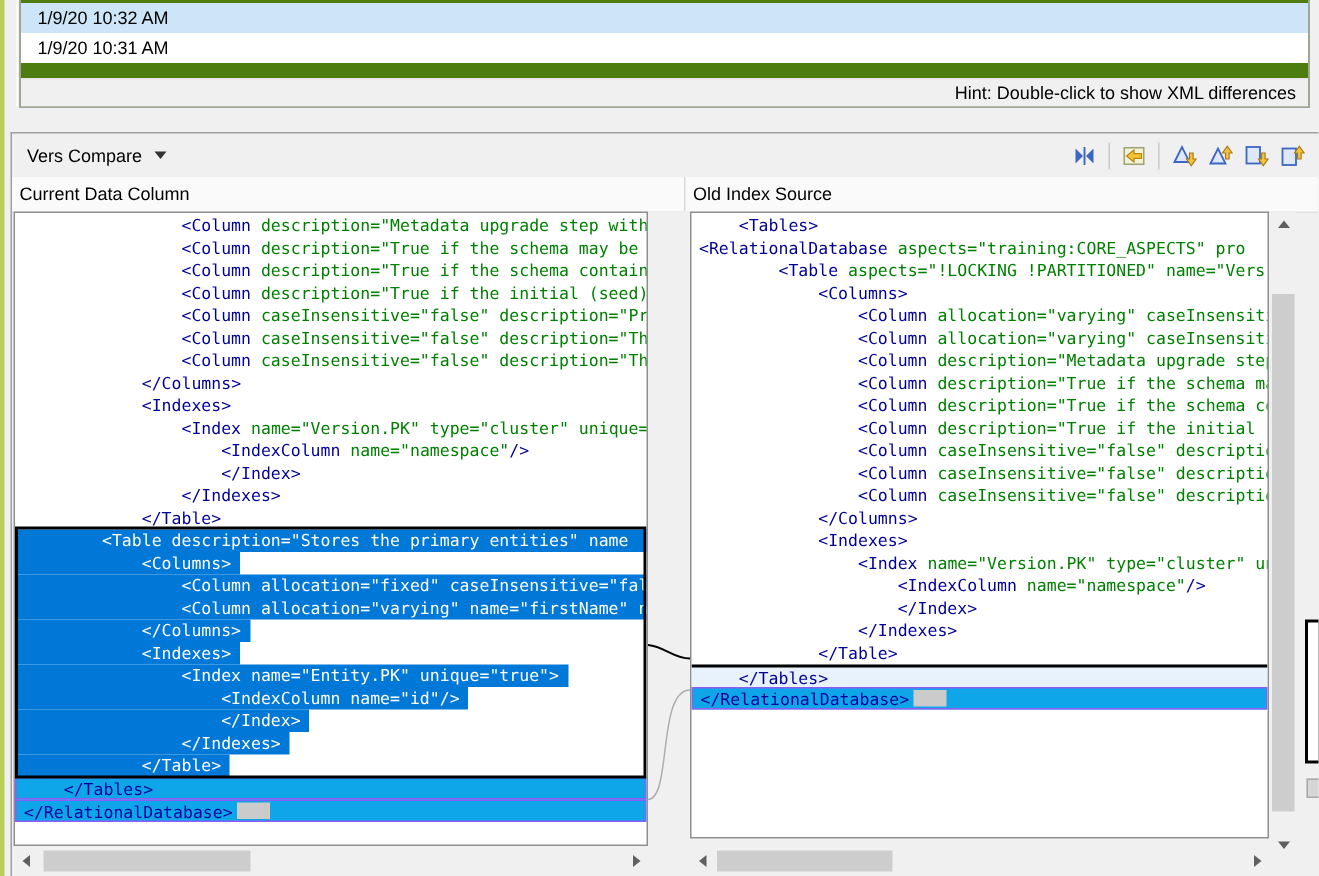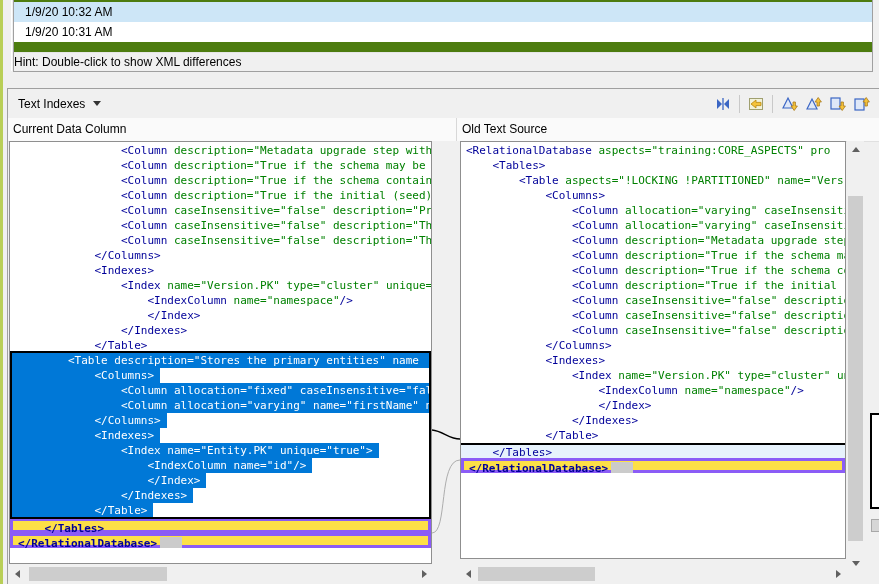--- a/index.html
+++ b/index.html
@@ -16,21 +16,21 @@
   
   .history-panel{
     position:absolute;left:13px;top:0;width:858px;height:71px;
     background:#4d7c0f;border-left:1px solid #a0a0a0;border-right:1px solid #a0a0a0;border-bottom:1px solid #a0a0a0;
   }
   .history-rows{position:absolute;left:0;top:2px;right:0;}
   .history-row{height:20px;line-height:20px;padding-left:11px;background:#fff;}
   .history-row.selected{background:#cde6f7;}
   .hint-bar{
     position:absolute;left:0;right:0;bottom:0;height:19px;line-height:19px;
-    background:#f0f0f0;border-top:1px solid #e6e6e6;text-align:left;padding-right:8px;box-sizing:border-box;
+    background:#f0f0f0;border-top:1px solid #e6e6e6;text-align:right;padding-right:8px;box-sizing:border-box;
   }
 
   
   .compare-panel{
     position:absolute;left:7px;top:88px;width:872px;height:496px;
     background:#f0f0f0;border-left:1px solid #a0a0a0;border-top:1px solid #a0a0a0;box-sizing:border-box;
   }
   .compare-toolbar{
     position:absolute;left:0;top:0;right:0;height:29px;
     border-bottom:1px solid #d4d4d4;display:flex;align-items:center;
@@ -52,21 +52,21 @@
     font-family:"DejaVu Sans Mono","Liberation Mono",monospace;font-size:11px;
   }
   .pane-left{left:1px;top:52px;width:423px;height:423px;}
   .pane-right{left:452px;top:52px;width:386px;height:418px;}
   .pane-inner{position:relative;padding-top:1px;}
   .row{height:15px;line-height:15px;white-space:pre;padding-left:5px;box-sizing:border-box;}
   .tag{color:#000099;text-align:right;}
   .attr{color:#008000;}
   .row.sel{display:table;background:#0078d7;color:#fff;padding-right:6px;}
   .row.sel.full{display:block;width:auto;padding-right:0;}
-  .row.boxed{border:3px solid #8b5cf6;background:#fde047;font-weight:bold;}
+  .row.boxed{border:1px solid #8b5cf6;background:#0ea5e9;}
   .row.blue{background:#e7f2fc;}
   .row.btop{border-top:2px solid #000;}
   .tail{display:inline-block;width:22px;height:11px;background:#cbcbcb;margin-left:3px;vertical-align:-1px;}
   .current-diff-outline{
     position:absolute;left:0;right:0;top:209px;height:168px;
     border:2px solid #000;box-sizing:border-box;pointer-events:none;
   }
 
   
   .pane-gap{position:absolute;left:424px;top:52px;width:28px;height:432px;background:#f0f0f0;}
@@ -103,21 +103,21 @@
     </div>
   <div class="hint-bar">
     <span>Hint: Double-click to show XML differences</span>
   </div>
 </div>
 
 <div class="compare-panel">
 
   <div class="compare-toolbar">
     <div class="mode-dropdown">
-      <span>Text Indexes</span>
+      <span>Vers Compare</span>
       <span class="caret-down"></span>
     </div>
     <div class="toolbar-spacer"></div>
     <div class="toolbar-icons">
       <div class="tb-btn">
         <svg width="16" height="16" viewBox="0 0 16 16">
           <polygon points="2,3 2,13 7,8" fill="#3b66c4"></polygon>
           <polygon points="14,3 14,13 9,8" fill="#3b66c4"></polygon>
           <line x1="8" y1="2" x2="8" y2="14" stroke="#3b66c4" stroke-width="1.3"></line>
         </svg>
@@ -152,21 +152,21 @@
         <svg width="17" height="16" viewBox="0 0 17 16">
           <rect x="2" y="3" width="9" height="11" fill="#dfe8f8" stroke="#3b66c4" stroke-width="1.2"></rect>
           <path d="M12,10 v-4 h-2 l3.2,-4.5 3.2,4.5 h-2 v4 z" fill="#f5c33b" stroke="#a8791c" stroke-width="0.8"></path>
         </svg>
       </div>
     </div>
   </div>
 
   <div class="pane-headers">
     <div class="pane-header-left">Current Data Column</div>
-    <div class="pane-header-right">Old Text Source</div>
+    <div class="pane-header-right">Old Index Source</div>
   </div>
 
   <div class="code-pane pane-left">
     <div class="pane-inner" id="left-lines">
         <div class="row "><span class="attr">                </span><span class="tag">&lt;Column</span><span class="attr"> description="Metadata upgrade step with</span></div>
         <div class="row "><span class="attr">                </span><span class="tag">&lt;Column</span><span class="attr"> description="True if the schema may be</span></div>
         <div class="row "><span class="attr">                </span><span class="tag">&lt;Column</span><span class="attr"> description="True if the schema contain</span></div>
         <div class="row "><span class="attr">                </span><span class="tag">&lt;Column</span><span class="attr"> description="True if the initial (seed)</span></div>
         <div class="row "><span class="attr">                </span><span class="tag">&lt;Column</span><span class="attr"> caseInsensitive="false" description="Pr</span></div>
         <div class="row "><span class="attr">                </span><span class="tag">&lt;Column</span><span class="attr"> caseInsensitive="false" description="Th</span></div>
@@ -197,22 +197,22 @@
 
   <div class="pane-gap">
     <svg width="28" height="432" viewBox="0 0 28 432">
       <path d="M0,289 C11,290 17,298 28,298" fill="none" stroke="#000" stroke-width="1.4"></path>
       <path d="M0,392 C16,392 6,319 28,319" fill="none" stroke="#adadad" stroke-width="1"></path>
     </svg>
   </div>
 
   <div class="code-pane pane-right">
     <div class="pane-inner" id="right-lines">
+        <div class="row "><span class="attr">    </span><span class="tag">&lt;Tables</span><span class="tag">&gt;</span></div>
         <div class="row "><span class="tag">&lt;RelationalDatabase</span><span class="attr"> aspects="training:CORE_ASPECTS" pro</span></div>
-        <div class="row "><span class="attr">    </span><span class="tag">&lt;Tables</span><span class="tag">&gt;</span></div>
         <div class="row "><span class="attr">        </span><span class="tag">&lt;Table</span><span class="attr"> aspects="!LOCKING !PARTITIONED" name="Vers</span></div>
         <div class="row "><span class="attr">            </span><span class="tag">&lt;Columns</span><span class="tag">&gt;</span></div>
         <div class="row "><span class="attr">                </span><span class="tag">&lt;Column</span><span class="attr"> allocation="varying" caseInsensiti</span></div>
         <div class="row "><span class="attr">                </span><span class="tag">&lt;Column</span><span class="attr"> allocation="varying" caseInsensiti</span></div>
         <div class="row "><span class="attr">                </span><span class="tag">&lt;Column</span><span class="attr"> description="Metadata upgrade step</span></div>
         <div class="row "><span class="attr">                </span><span class="tag">&lt;Column</span><span class="attr"> description="True if the schema may</span></div>
         <div class="row "><span class="attr">                </span><span class="tag">&lt;Column</span><span class="attr"> description="True if the schema co</span></div>
         <div class="row "><span class="attr">                </span><span class="tag">&lt;Column</span><span class="attr"> description="True if the initial (s</span></div>
         <div class="row "><span class="attr">                </span><span class="tag">&lt;Column</span><span class="attr"> caseInsensitive="false" descriptio</span></div>
         <div class="row "><span class="attr">                </span><span class="tag">&lt;Column</span><span class="attr"> caseInsensitive="false" descriptio</span></div>

